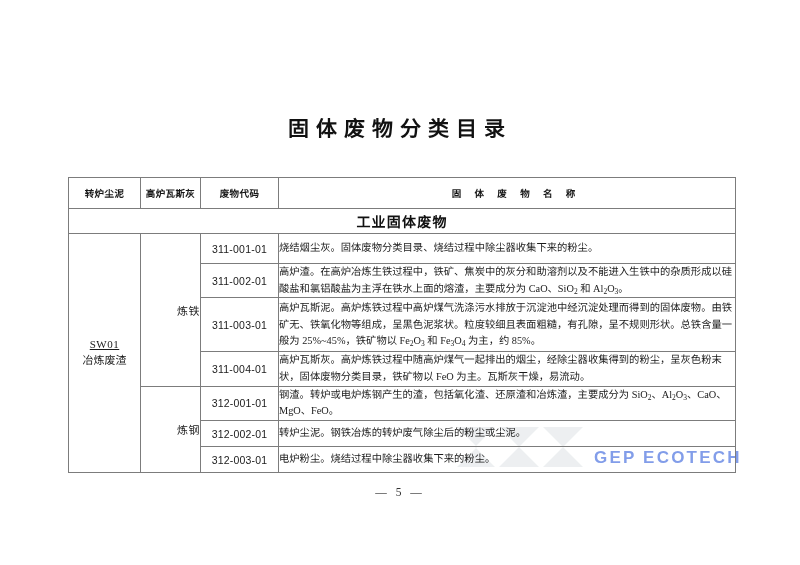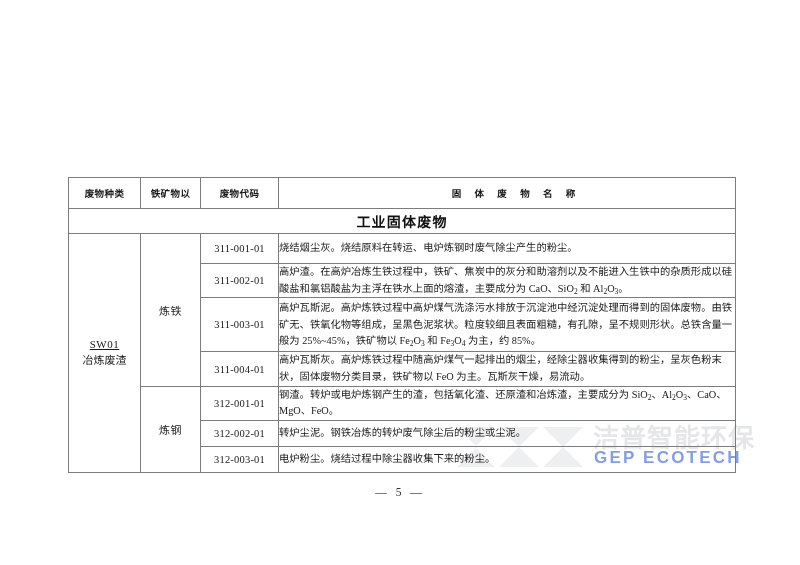--- a/index.html
+++ b/index.html
@@ -146,29 +146,29 @@
     font-size: 11px;
     letter-spacing: 0.5px;
     text-decoration: underline;
   }
   .cell-kind .kind-name {
     display: block;
     font-size: 11px;
   }
 
   .cell-source {
-    text-align: center;
+    text-align: right;
     font-size: 11px;
     color: #1a1a1a;
     letter-spacing: 0.5px;
   }
 
   .cell-code {
     text-align: center;
-    font-family: Liberation Serif, serif;
+    font-family: Liberation Sans, sans-serif;
     font-size: 10.5px;
     color: #1a1a1a;
     letter-spacing: 0.2px;
     white-space: nowrap;
   }
 
   .cell-name {
     text-align: left;
     font-size: 10.3px;
     line-height: 1.62;
@@ -208,54 +208,54 @@
 <div class="page">
 
   <div class="watermark">
     <svg class="wm-logo" viewBox="0 0 130 52" aria-hidden="true">
       <g fill="#dfe3e6">
         <polygon points="2,6 40,6 20,26 40,46 2,46 22,26"></polygon>
         <polygon points="44,6 84,6 64,26 84,46 44,46 64,26"></polygon>
         <polygon points="88,6 128,6 108,26 128,46 88,46 108,26"></polygon>
       </g>
     </svg>
-    <div class="wm-text-cn">洁普智能环保</div>
     <div class="wm-text-en">GEP ECOTECH</div>
   </div>
 
+  <div class="doc-title">固体废物分类目录</div>
 
   <div class="table-wrap">
     <table class="catalog">
       <colgroup>
         <col class="col-kind">
         <col class="col-source">
         <col class="col-code">
         <col class="col-name">
       </colgroup>
       <thead>
         <tr>
-          <th class="hdr-cell">废物种类</th>
-          <th class="hdr-cell">铁矿物以</th>
+          <th class="hdr-cell">转炉尘泥</th>
+          <th class="hdr-cell">高炉瓦斯灰</th>
           <th class="hdr-cell">废物代码</th>
           <th class="hdr-cell wide">固 体 废 物 名 称</th>
         </tr>
       </thead>
       <tbody>
         <tr class="section-row">
           <td colspan="4">工业固体废物</td>
         </tr>
 
         <tr class="r-h1">
           <td class="cell-kind" rowspan="7">
             <span class="kind-code">SW01</span>
             <span class="kind-name">冶炼废渣</span>
           </td>
           <td class="cell-source" rowspan="4">炼铁</td>
           <td class="cell-code">311-001-01</td>
-          <td class="cell-name">烧结烟尘灰。烧结原料在转运、电炉炼钢时废气除尘产生的粉尘。</td>
+          <td class="cell-name">烧结烟尘灰。固体废物分类目录、烧结过程中除尘器收集下来的粉尘。</td>
         </tr>
 
         <tr class="r-h2">
           <td class="cell-code">311-002-01</td>
           <td class="cell-name">高炉渣。在高炉冶炼生铁过程中，铁矿、焦炭中的灰分和助溶剂以及不能进入生铁中的杂质形成以硅酸盐和氯铝酸盐为主浮在铁水上面的熔渣，主要成分为 CaO、SiO<sub>2</sub> 和 Al<sub>2</sub>O<sub>3</sub>。</td>
         </tr>
 
         <tr class="r-h3">
           <td class="cell-code">311-003-01</td>
           <td class="cell-name">高炉瓦斯泥。高炉炼铁过程中高炉煤气洗涤污水排放于沉淀池中经沉淀处理而得到的固体废物。由铁矿无、铁氧化物等组成，呈黑色泥浆状。粒度较细且表面粗糙，有孔隙，呈不规则形状。总铁含量一般为 25%~45%，铁矿物以 Fe<sub>2</sub>O<sub>3</sub> 和 Fe<sub>3</sub>O<sub>4</sub> 为主，约 85%。</td>

